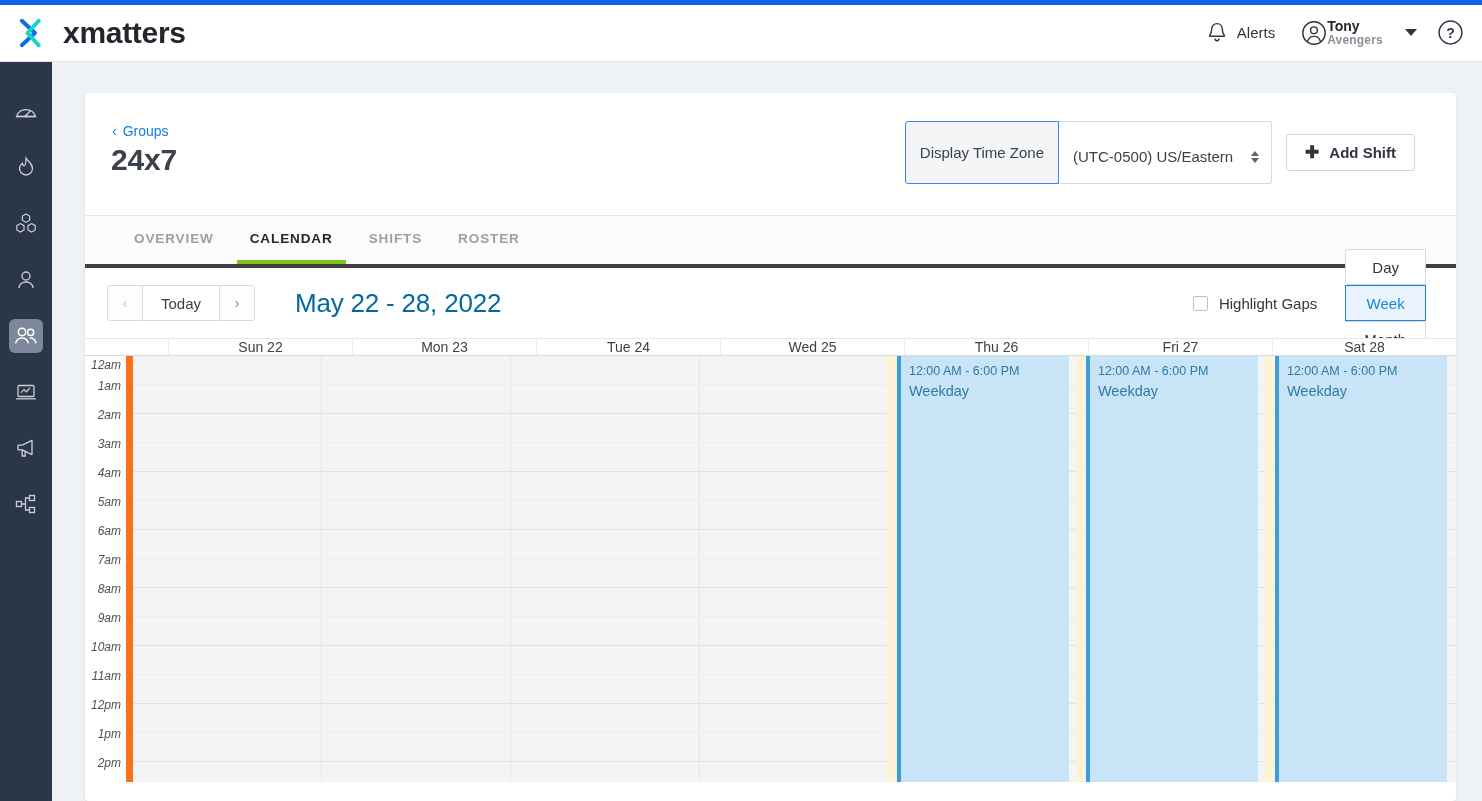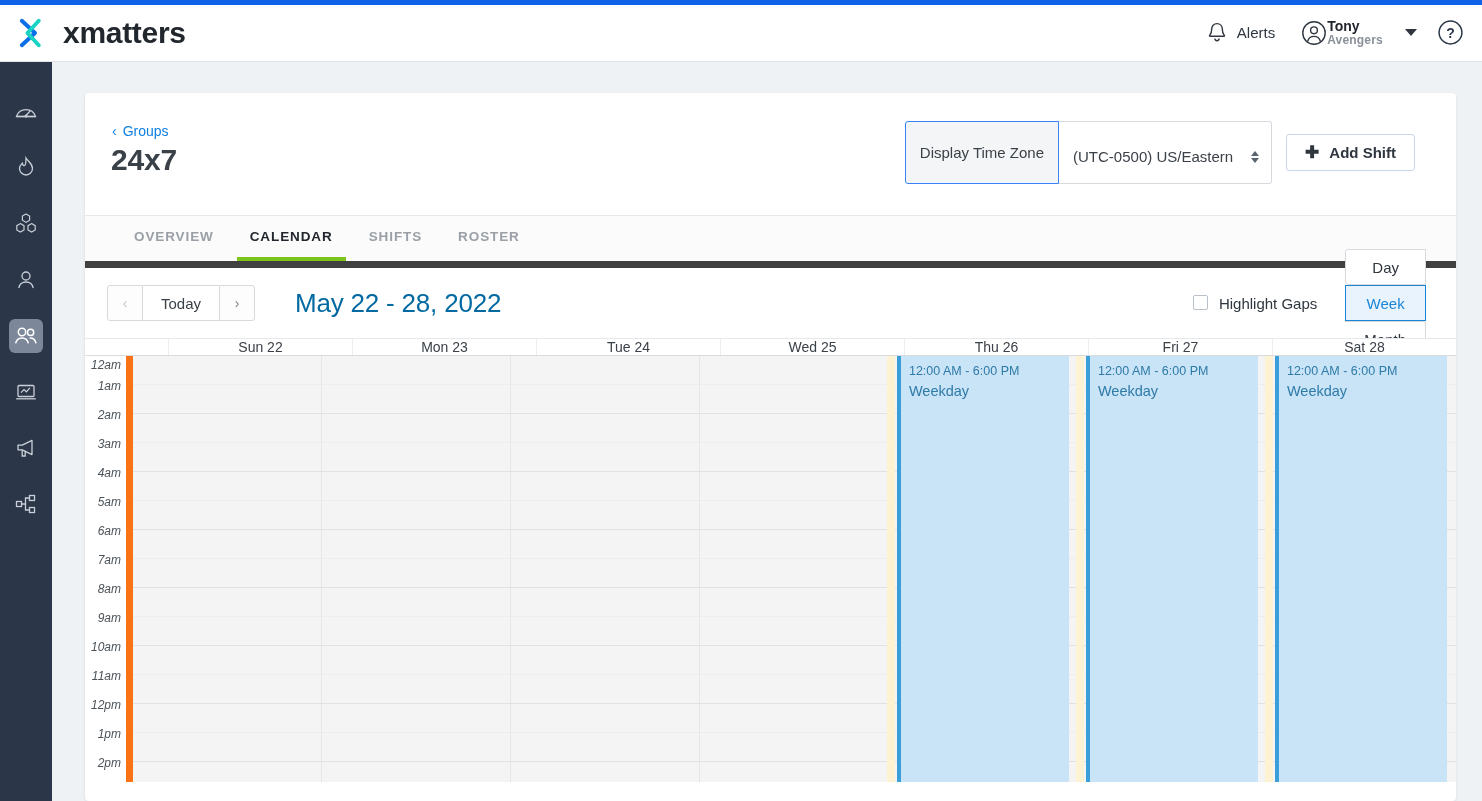--- a/index.html
+++ b/index.html
@@ -134,21 +134,21 @@
     font-size: 15px; font-weight: bold; color: #2f3640;
     padding: 9px 18px;
     display: flex; align-items: center; gap: 10px;
     cursor: pointer; white-space: nowrap;
   }
   .plus { font-size: 17px; font-weight: bold; line-height: 1; }
 
   
   .tabbar {
     height: 52px; background: #fbfbfb;
-    border-bottom: 7px solid #404040;
+    border-bottom: 4px solid #404040;
     display: flex; align-items: stretch;
     padding-left: 36px;
   }
   .tab {
     display: flex; align-items: center;
     padding: 0 13px; margin-right: 10px;
     font-size: 13.5px; font-weight: bold; letter-spacing: .9px;
     color: #9aa0a6; cursor: pointer;
     border-bottom: 4px solid transparent;
   }
@@ -172,21 +172,21 @@
   .nav-today { padding: 0 18px; height: 36px; border-left: none; border-right: none; background:#fff;}
   .nav-next { width: 36px; height: 36px; border-radius: 0 3px 3px 0; color: #7b848e; font-size: 14px; }
   .range-title {
     margin-left: 40px;
     font-size: 26px; color: #0369a1; letter-spacing: -0.2px;
   }
   .toolbar-right {
     margin-left: auto;
     display: flex; align-items: center; gap: 28px;
   }
-  .gap-check { display: flex; gap: 11px; cursor: pointer; }
+  .gap-check { display: flex; align-items: center; gap: 11px; cursor: pointer; }
   .checkbox {
     width: 15px; height: 15px; border: 1px solid #b9c0c7;
     border-radius: 2px; background: #fff;
   }
   .gap-label { font-size: 15px; color: #2f3640; }
   .viewsw { display: flex; align-items: stretch; border-radius: 3px; flex-direction: column; }
   .vbtn {
     border: 1px solid #d6dade; background: #ffffff;
     font-size: 15px; color: #2f3640;
     padding: 0 19px; height: 36px;

